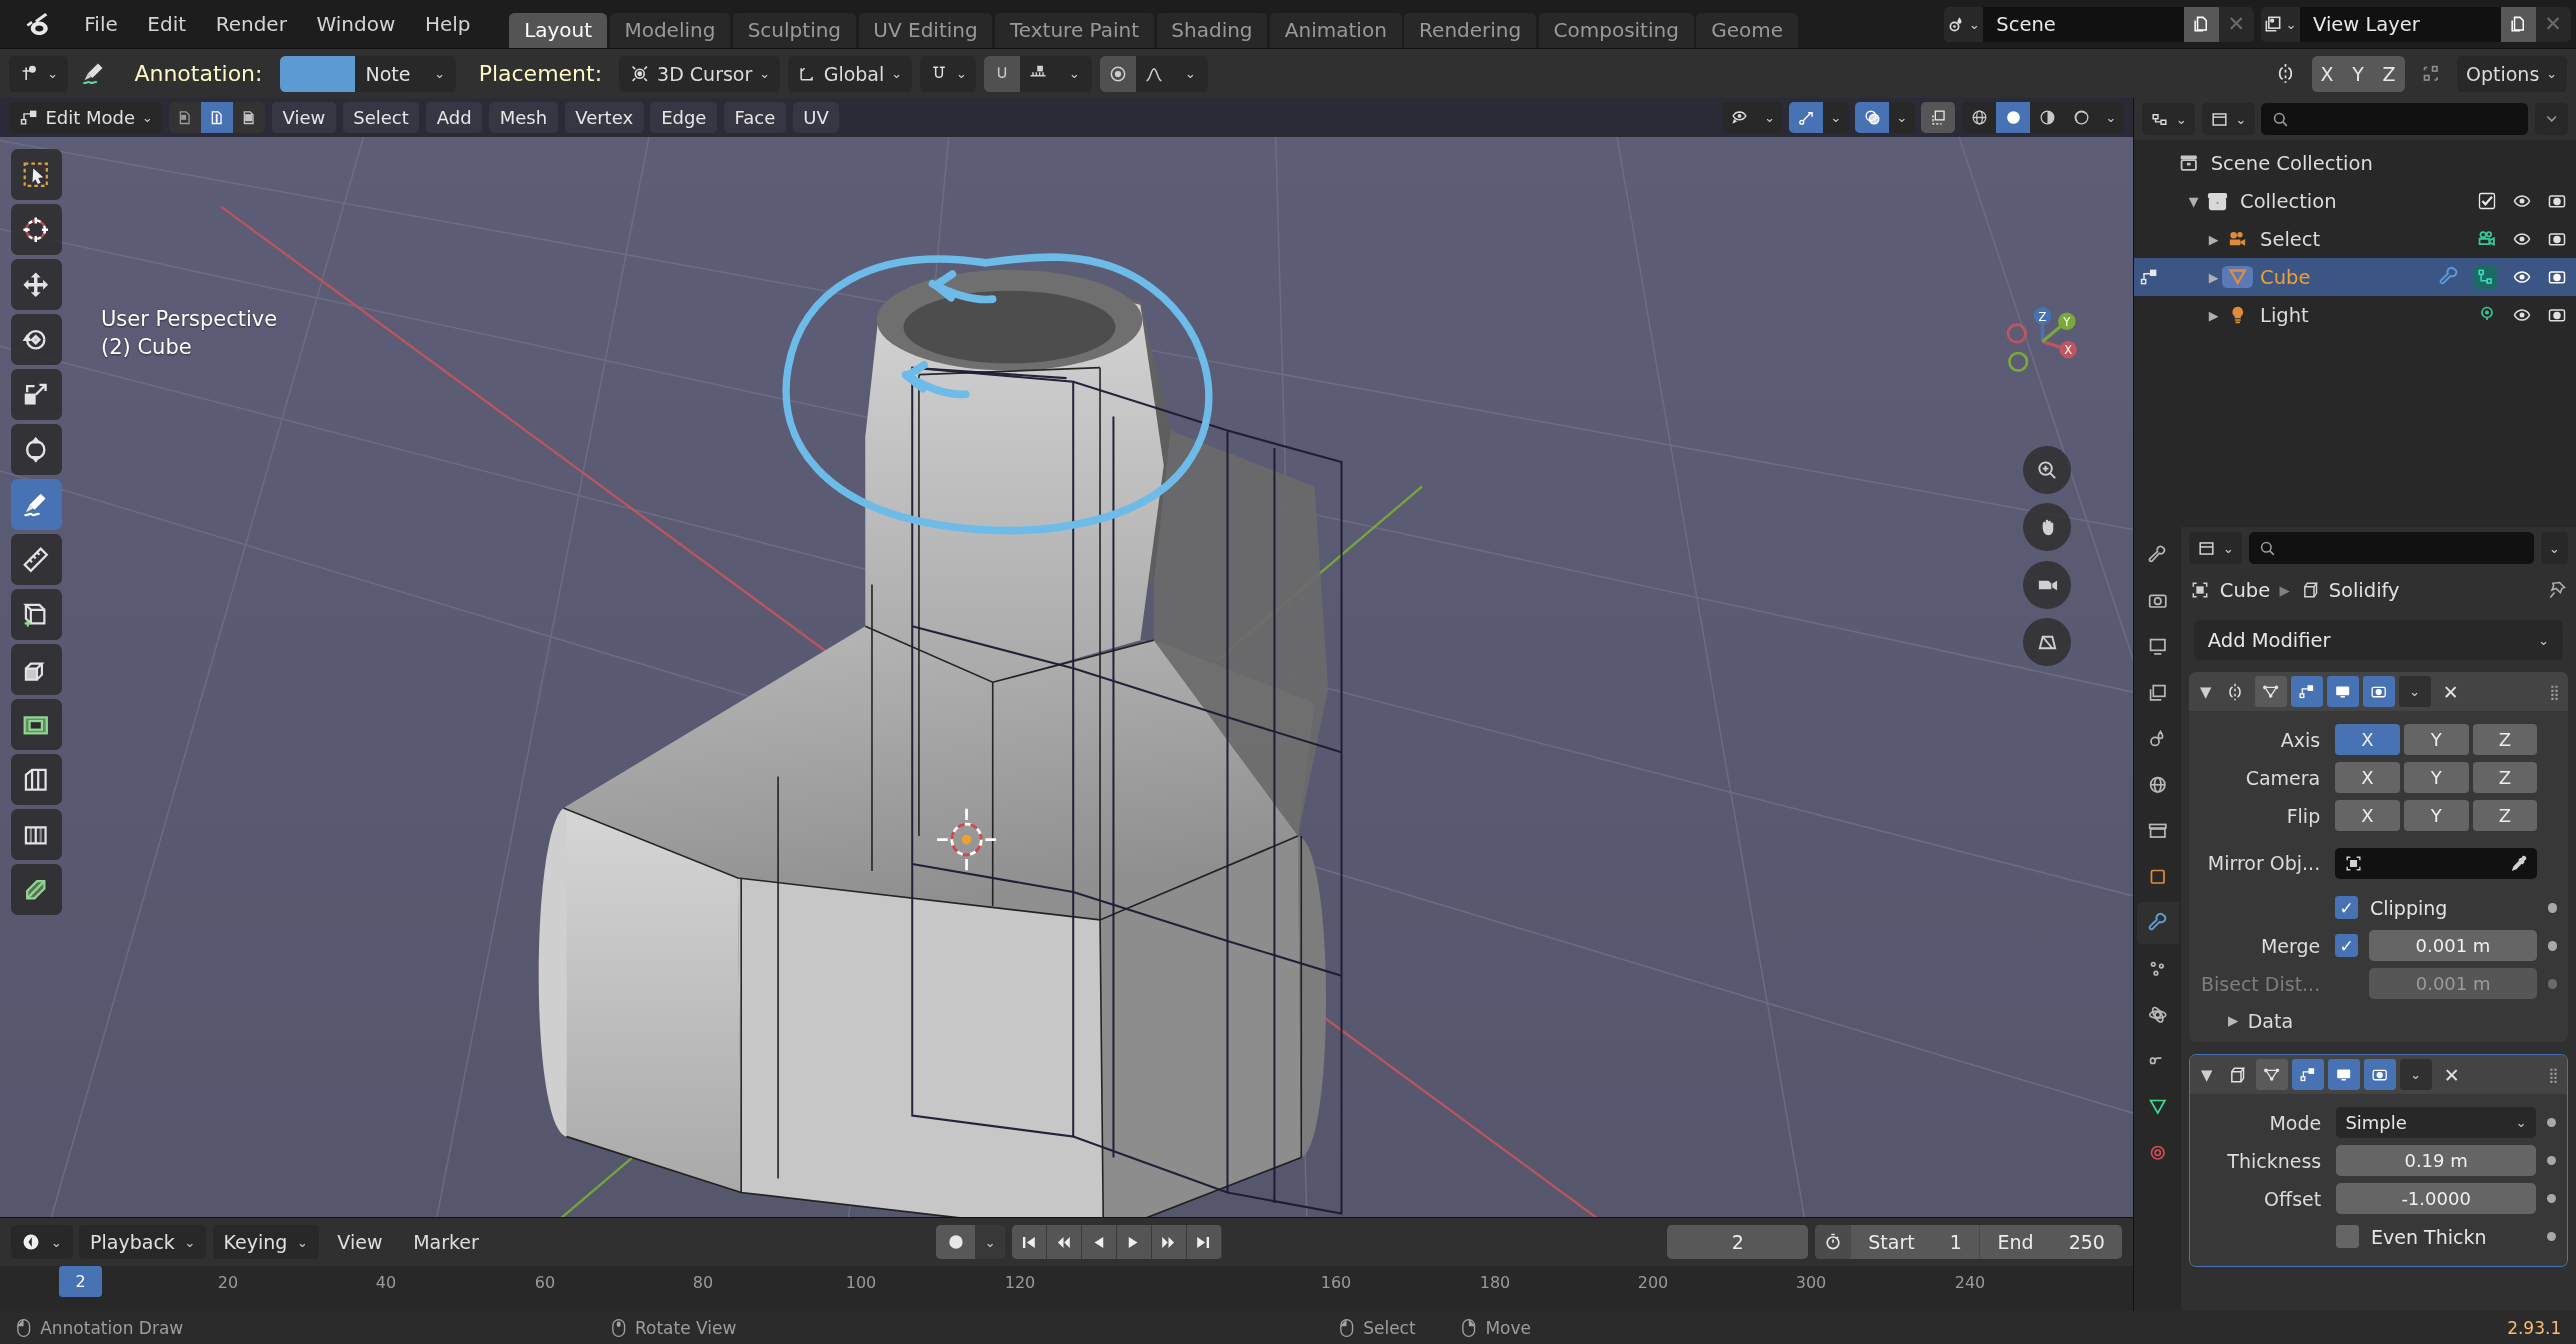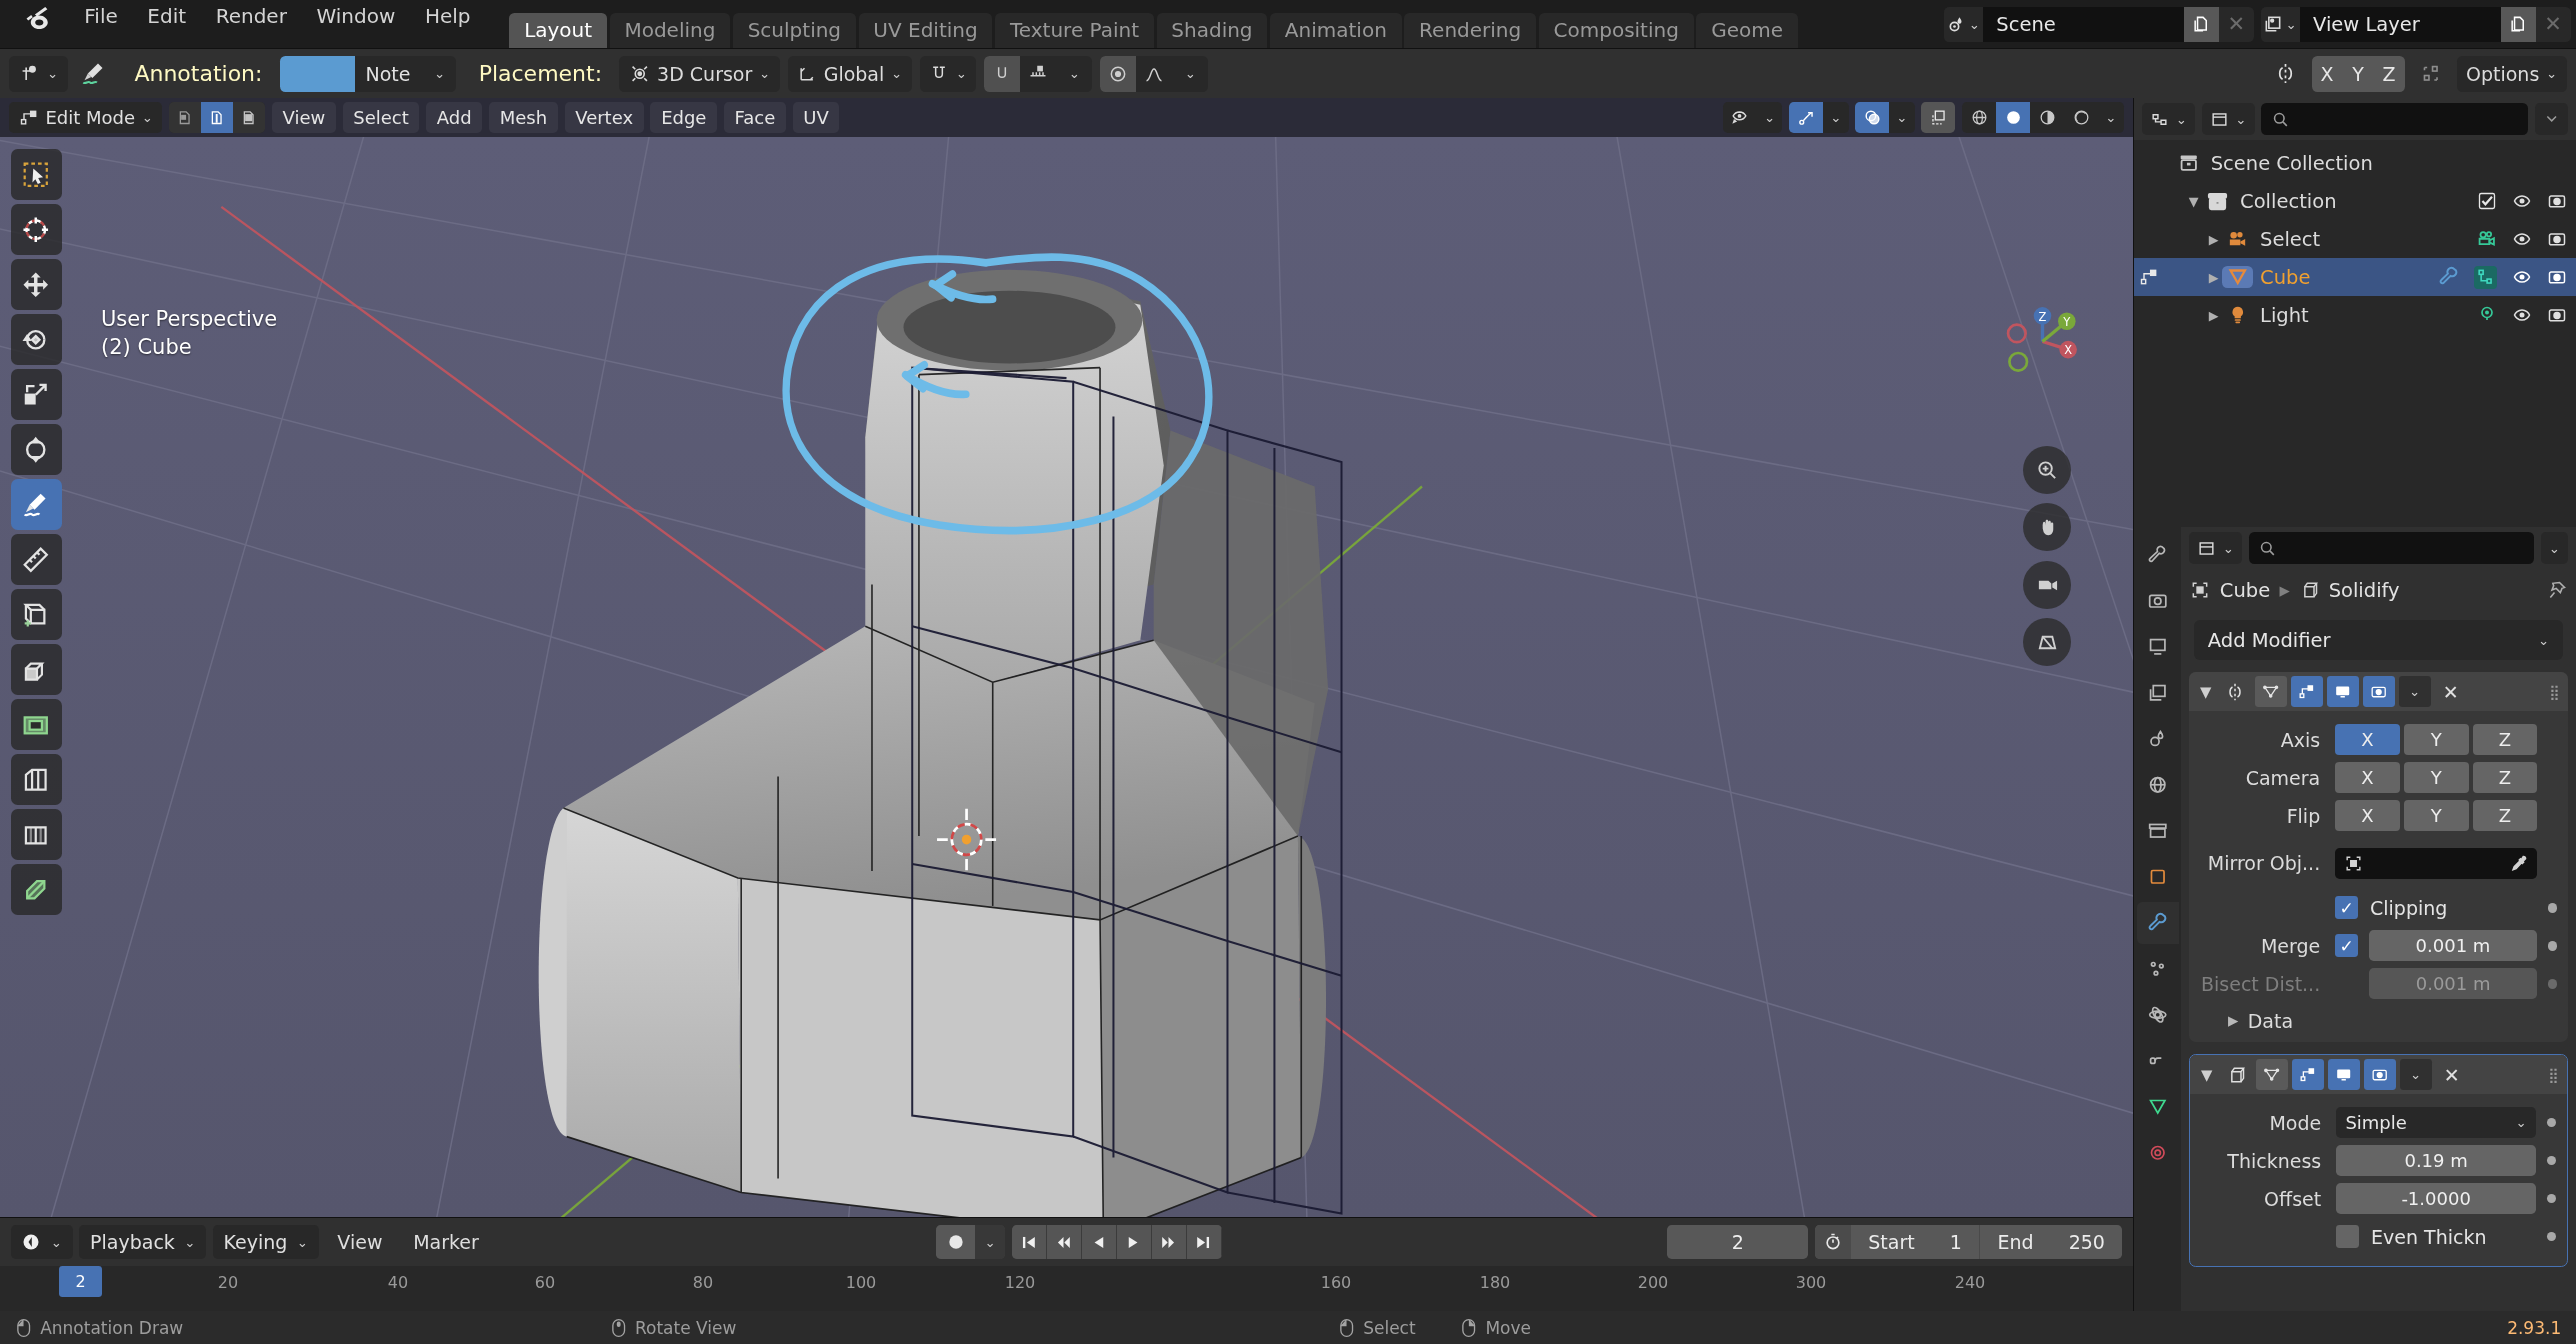--- a/index.html
+++ b/index.html
@@ -6,21 +6,21 @@
   html,body{ background:#1d1d1d; }
   body{
     width:2576px; height:1344px; overflow:hidden;
     font-family:"DejaVu Sans", sans-serif;
     color:#e5e5e5; font-size:20px;
     -webkit-font-smoothing:antialiased;
   }
   .app{ position:relative; width:2576px; height:1344px; background:#181818; display:flex; flex-direction:column; }
 
   
-  .topbar{ height:48px; background:#1d1d1d; display:flex; padding:0 6.7px; flex:0 0 48px; position:relative; }
+  .topbar{ height:48px; background:#1d1d1d; display:flex; align-items:center; padding:0 6.7px; flex:0 0 48px; position:relative; }
   .blender-logo{ width:36px; height:36px; margin:0 12px 0 14.8px; display:flex; align-items:center; justify-content:center; }
   .menu-item{ padding:4px 14.8px; color:#d4d4d4; font-size:20px; white-space:nowrap; border-radius:3.4px; }
   .wstabs{ display:flex; align-items:flex-end; height:48px; margin-left:24px; }
   .wstab{ padding:6.7px 14.8px 8px; color:#999; font-size:20px; background:#282828; border-radius:5.4px 5.4px 0 0; margin-right:2.7px; white-space:nowrap; align-self:flex-end; height:35px; display:flex; align-items:center; }
   .wstab.active{ background:#545454; color:#fff; }
   .topbar-right{ position:absolute; right:5.4px; top:5.4px; display:flex; align-items:center; gap:6.7px; height:38px; }
   .idblock{ display:flex; align-items:center; background:#282828; border-radius:5.4px; height:35px; overflow:hidden; }
   .id-icon{ width:39px; height:35px; display:flex; align-items:center; justify-content:center; background:#282828; gap:2px; }
   .id-field{ background:#111; height:35px; display:flex; align-items:center; padding:0 13.4px; color:#e8e8e8; font-size:19.5px; min-width:201px; }
   .id-btn{ width:35px; height:35px; display:flex; align-items:center; justify-content:center; background:#585858; }
@@ -765,21 +765,21 @@
             <div class="cell" style="border-right:none;">
               <span>End</span>
               <span>250</span>
             </div>
           </div>
         </div>
 
         <div class="tl-ruler">
           <div class="playhead" style="left:59px;">2</div>
           <div class="tick" style="left:228px;">20</div>
-          <div class="tick" style="left:398px;">40</div>
+          <div class="tick" style="left:386px;">40</div>
           <div class="tick" style="left:545px;">60</div>
           <div class="tick" style="left:703px;">80</div>
           <div class="tick" style="left:861px;">100</div>
           <div class="tick" style="left:1020px;">120</div>
           <div class="tick" style="left:1178px;margin-top:44px;">140</div>
           <div class="tick" style="left:1336px;">160</div>
           <div class="tick" style="left:1495px;">180</div>
           <div class="tick" style="left:1653px;">200</div>
           <div class="tick" style="left:1811px;">300</div>
           <div class="tick" style="left:1970px;">240</div>

